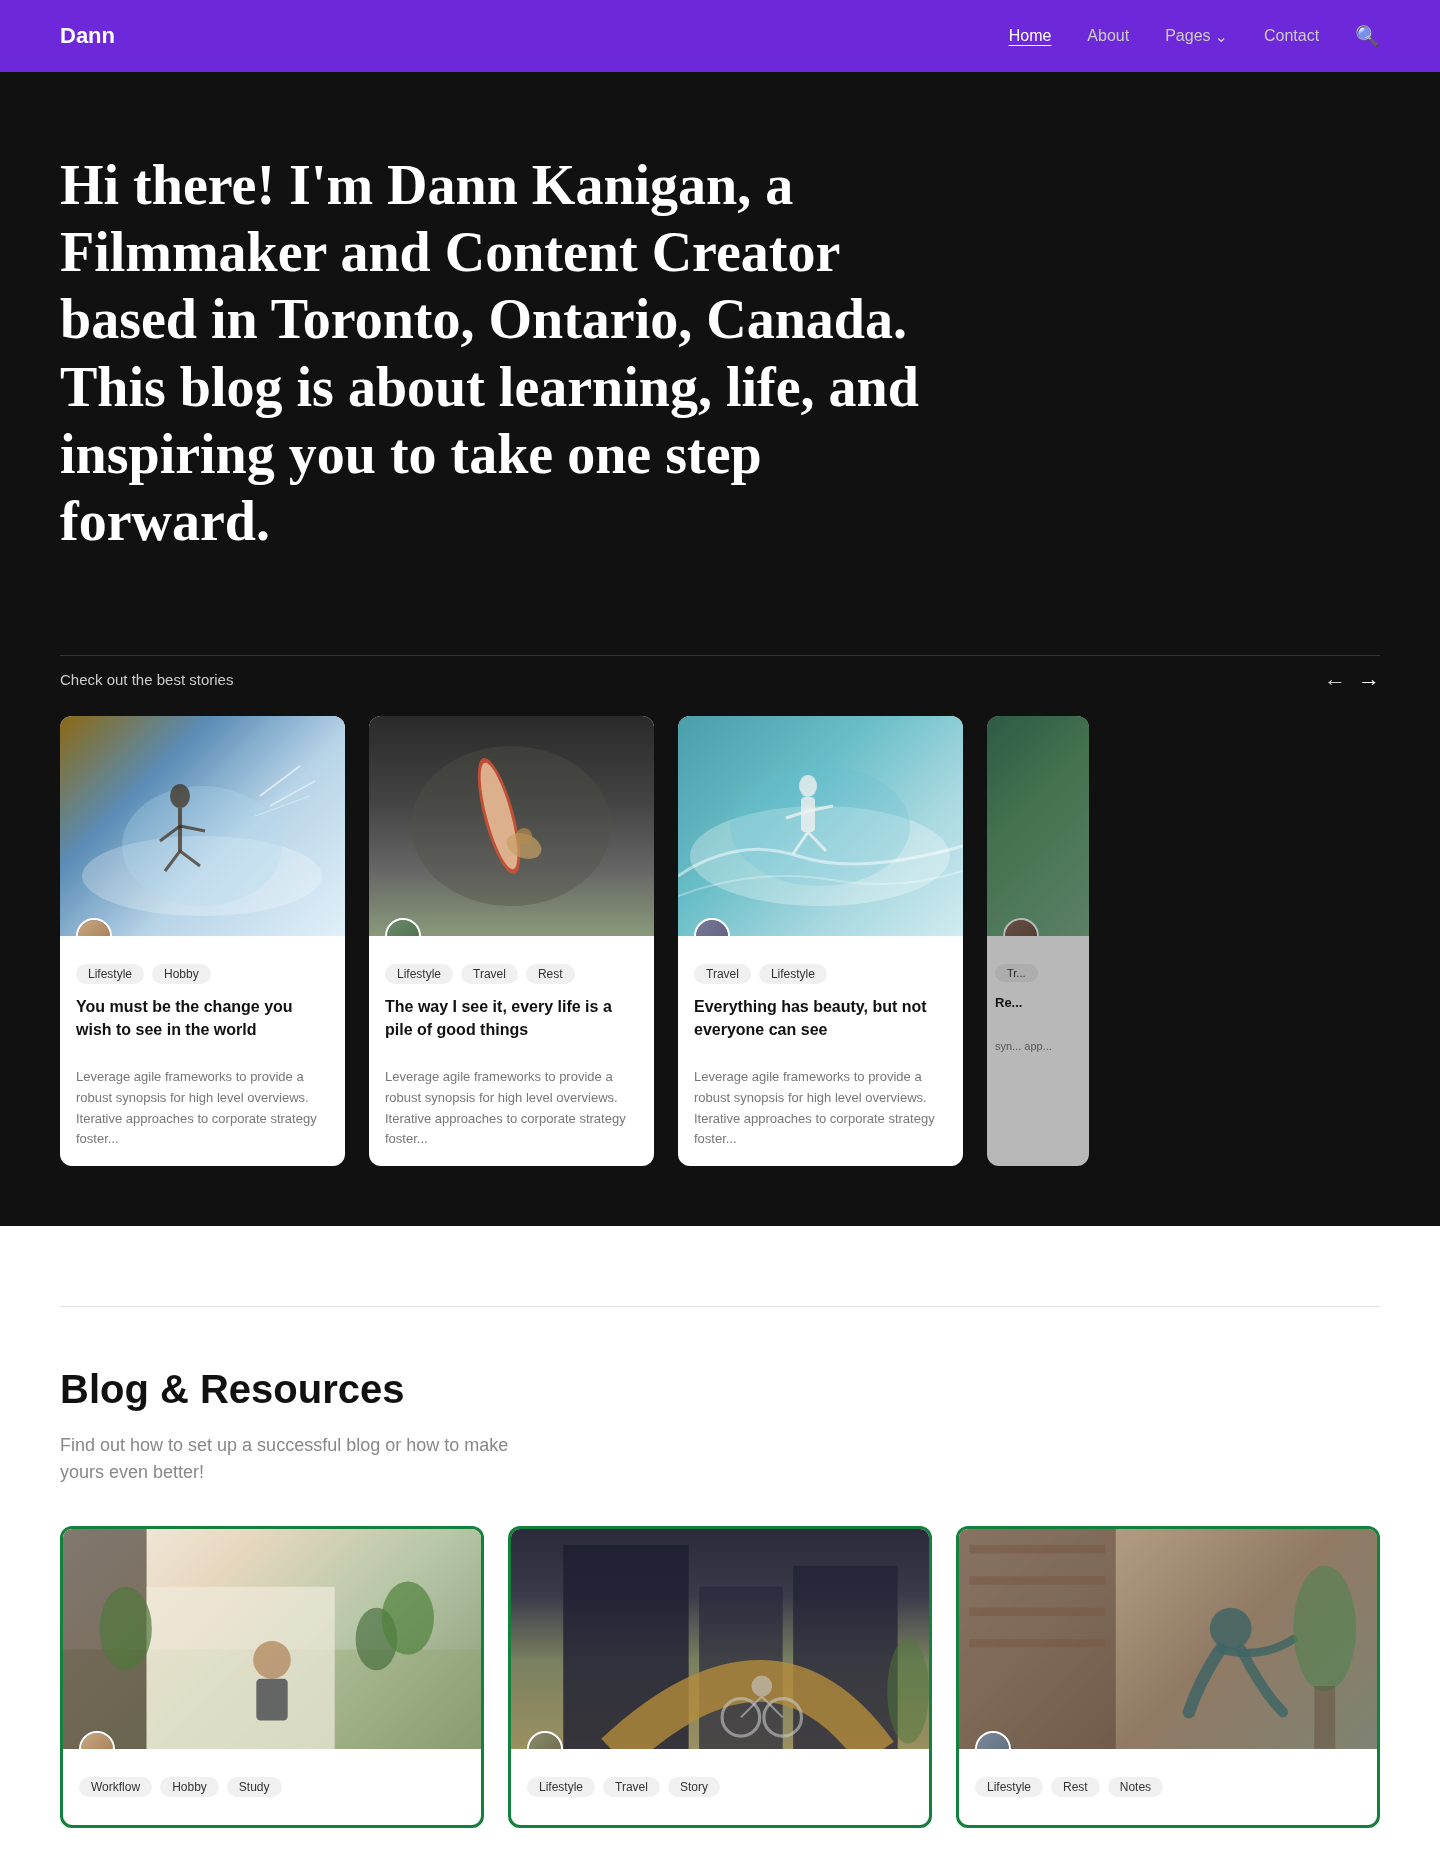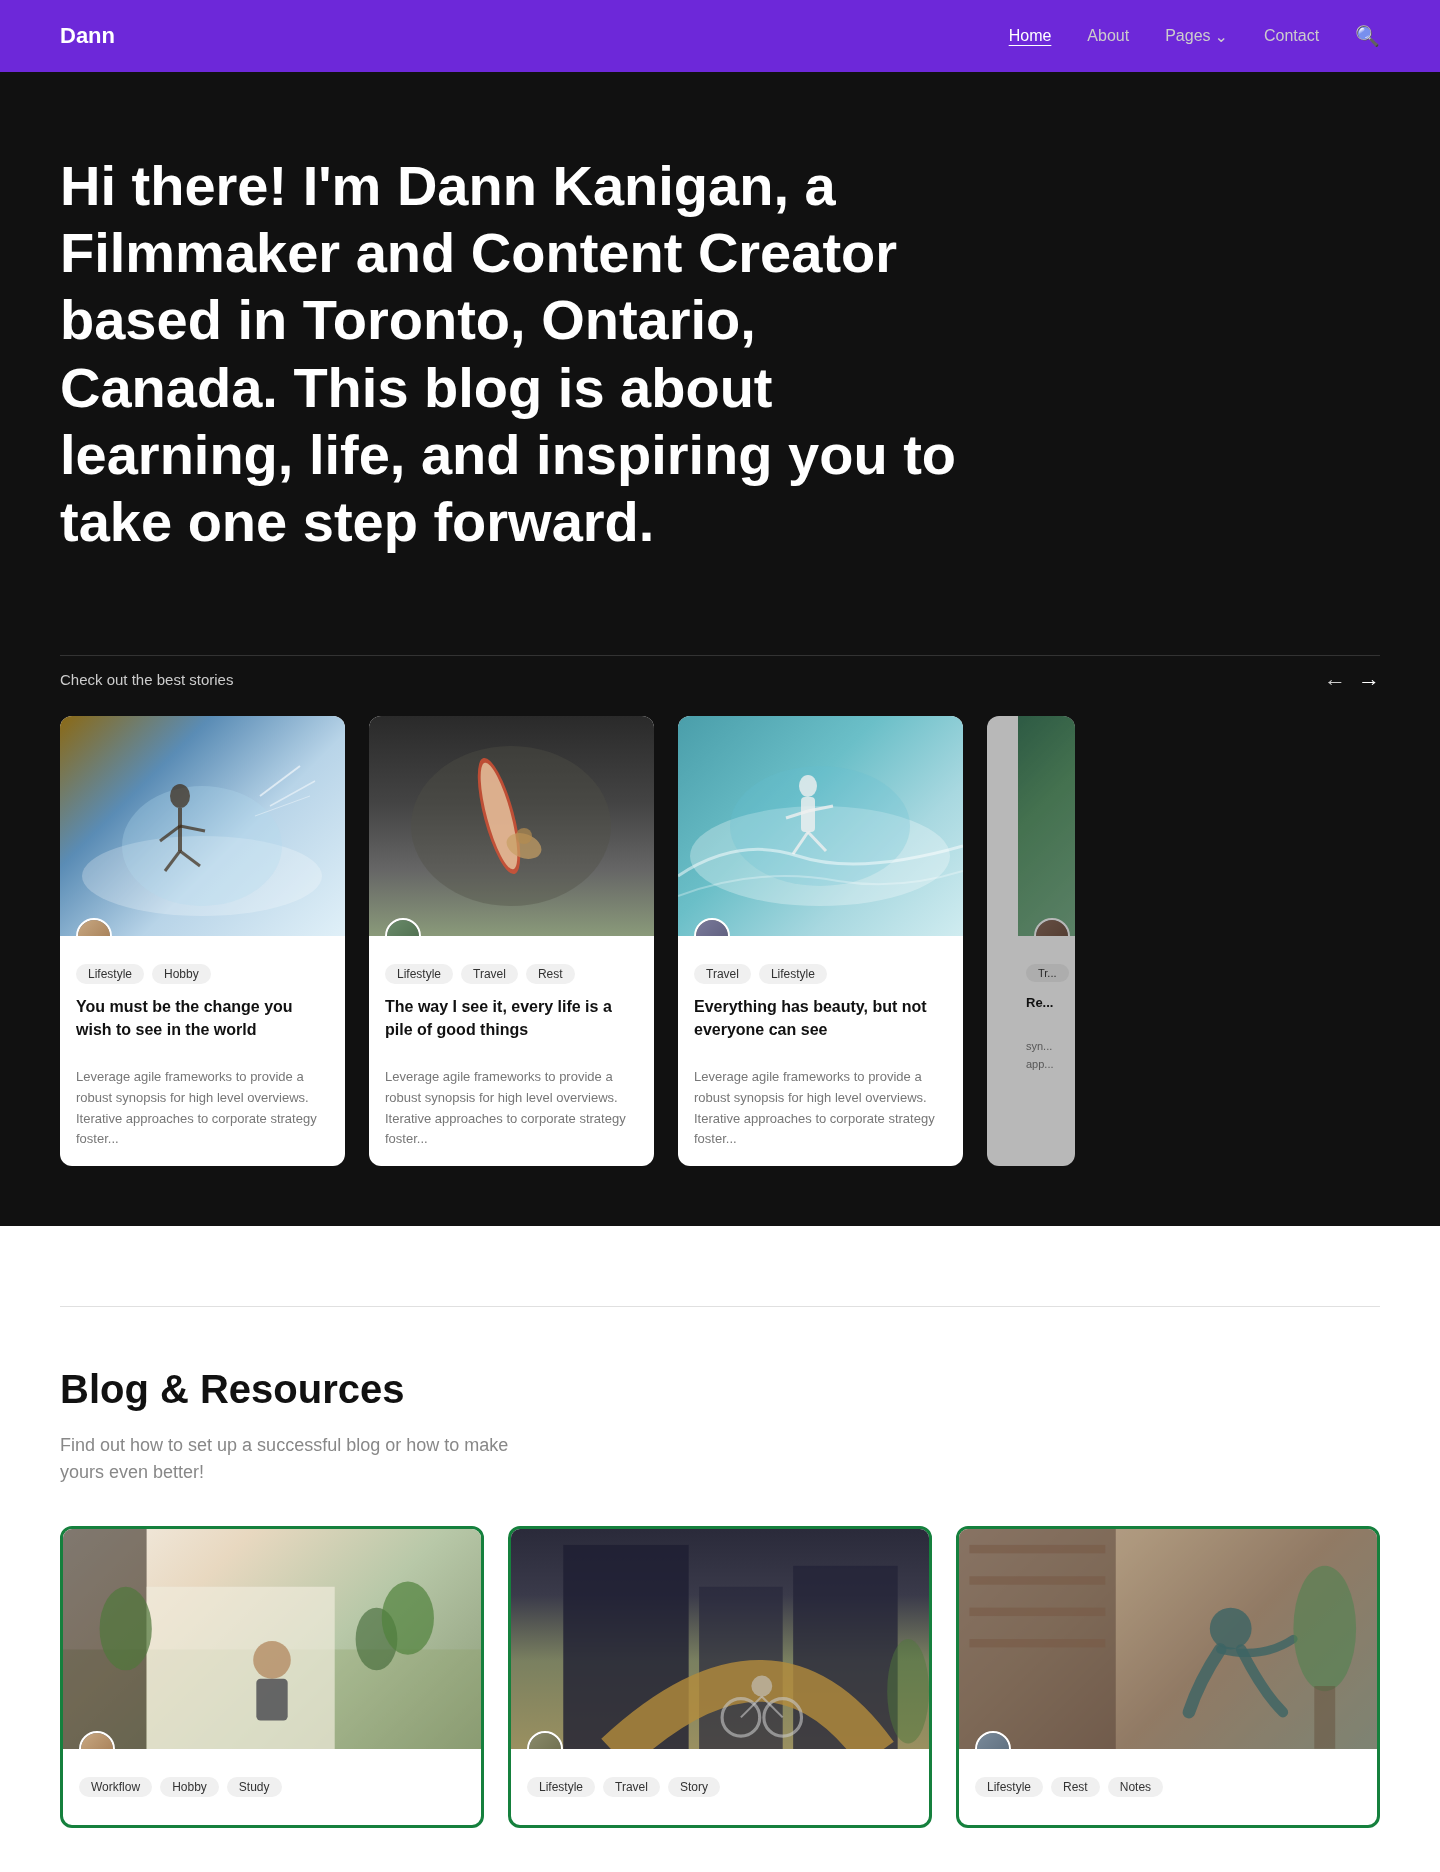--- a/index.html
+++ b/index.html
@@ -49,20 +49,21 @@
     .hero {
       background: #111;
       color: #fff;
       padding: 80px 60px 100px;
     }
     .hero h1 {
       font-size: 56px;
       font-weight: 700;
       line-height: 1.2;
       max-width: 900px;
+      font-family: Liberation Serif, serif;
     }
 
     
     .stories-section {
       background: #111;
       padding: 0 60px 60px;
     }
     .stories-header {
       display: flex;
       align-items: center;
@@ -165,27 +166,26 @@
       color: #111;
     }
     .story-excerpt {
       font-size: 13px;
       color: #777;
       line-height: 1.6;
     }
 
     
     .story-card-partial {
-      width: 88px;
+      width: 102px;
       flex-shrink: 0;
       background: #fff;
       border-radius: 12px;
       overflow: hidden;
       opacity: 0.7;
-      padding-left: 31px;
     }
 
     
     .blog-section {
       padding: 80px 60px 60px;
       background: #fff;
     }
     .section-divider {
       border: none;
       border-top: 1px solid #e0e0e0;

